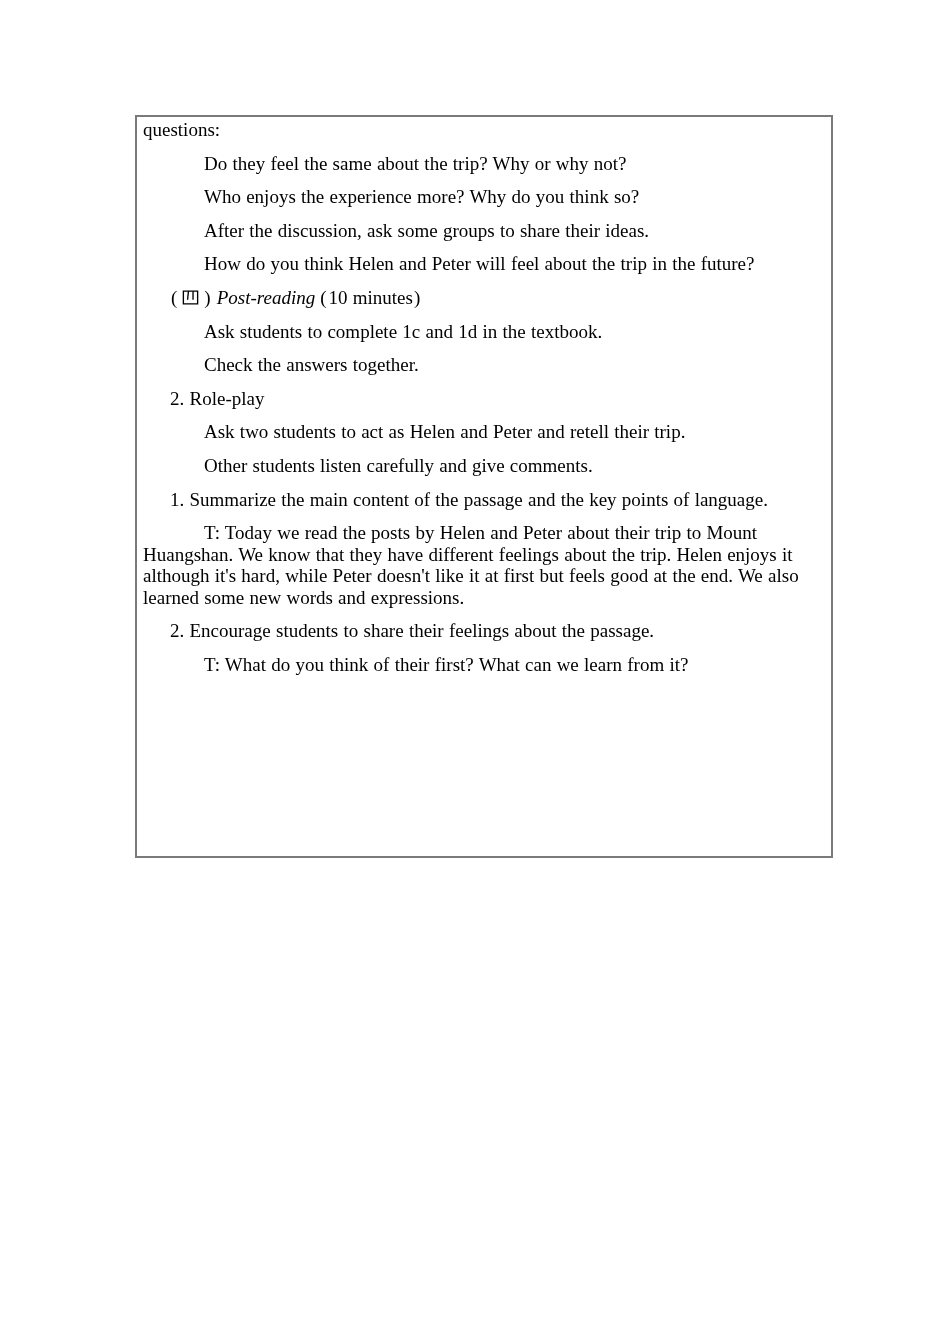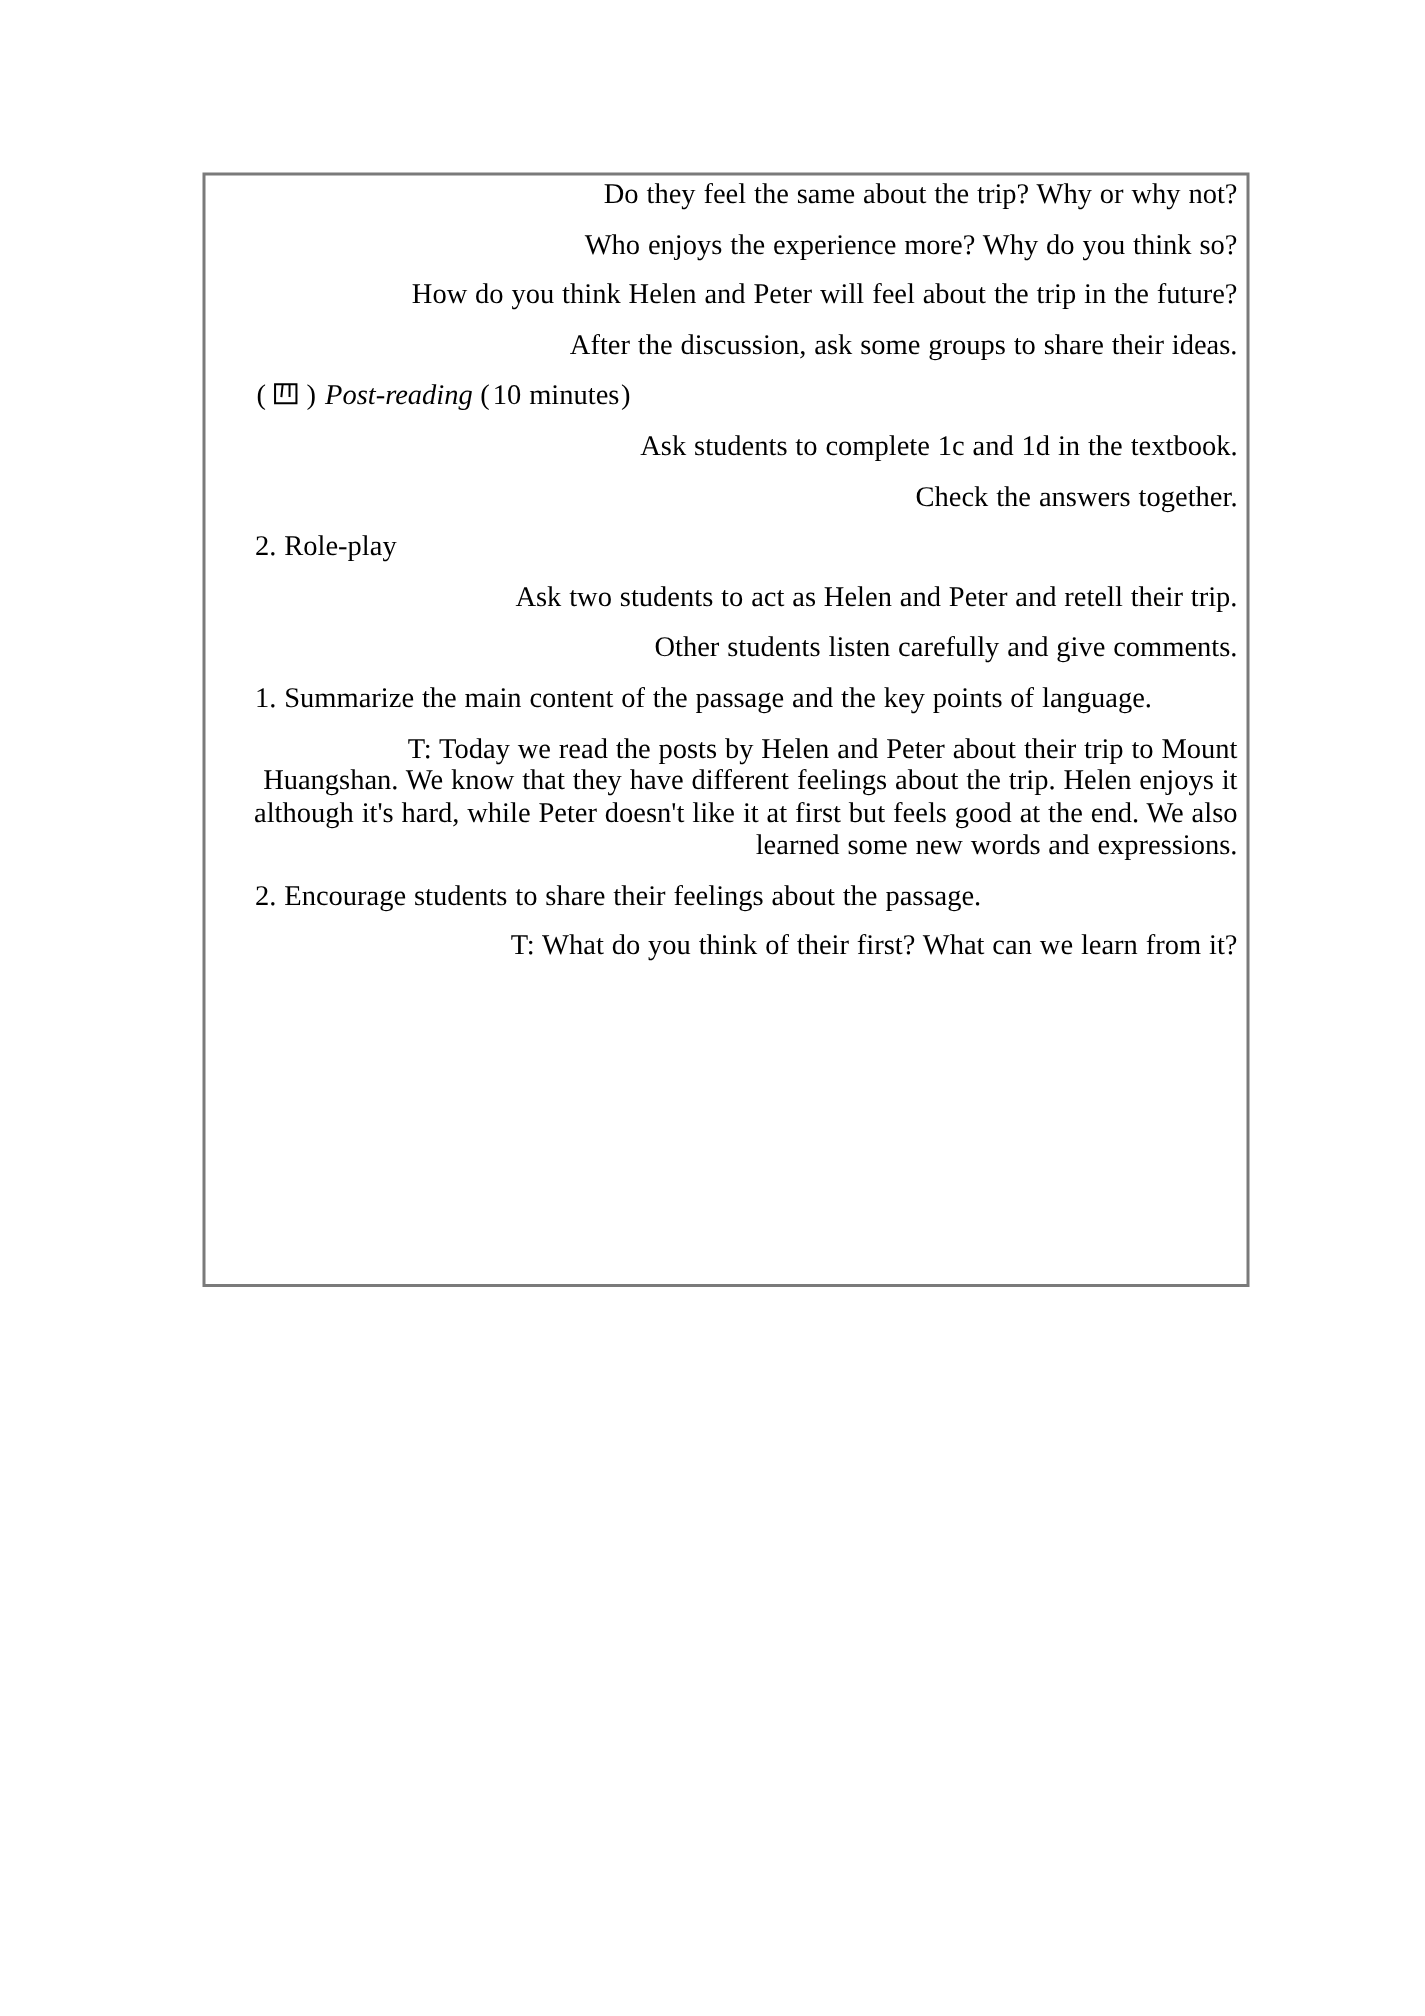--- a/index.html
+++ b/index.html
@@ -23,21 +23,21 @@
   p.para{
     margin:0 0 12.1px 0;
     font-size:19px;
     line-height:21.5px;
     text-indent:0;
     word-spacing:0.5px;
   }
   p.flush{text-indent:0;}
   p.item{text-indent:27px;}
   p.section{text-indent:27px;}
-  p.sub{text-indent:61px;text-align:right;}
+  p.sub{text-indent:61px;}
   .paren{padding:0 1px;}
   .open2{margin-left:4px;}
   .sec-title{margin-left:5px;font-style:italic;}
   .duration{padding-left:1px;}
   svg.zh-numeral{
     width:19px;height:19px;
     vertical-align:-3px;
     margin:0 3px;
   }
   svg.zh-numeral path{
@@ -47,24 +47,25 @@
     stroke-linecap:butt;
     stroke-linejoin:miter;
   }
 </style>
 </head>
 <body>
 
 <div class="page">
   <div class="cell">
     <div>
+        <p class="para flush">questions:</p>
         <p class="para sub">Do they feel the same about the trip? Why or why not?</p>
         <p class="para sub">Who enjoys the experience more? Why do you think so?</p>
+        <p class="para sub">After the discussion, ask some groups to share their ideas.</p>
         <p class="para sub">How do you think Helen and Peter will feel about the trip in the future?</p>
-        <p class="para sub">After the discussion, ask some groups to share their ideas.</p>
         <p class="para section"><span class="paren">(</span><svg viewBox="0 0 24 24" class="zh-numeral">
             <path d="M3 4 H21 V20 H3 Z"></path>
             <path d="M9.4 4 L8.3 14.8"></path>
             <path d="M15.2 4 V14.8"></path>
           </svg><span class="paren">)</span><span class="sec-title">Post-reading</span><span class="paren open2">(</span><span class="duration">10 minutes</span><span class="paren">)</span></p>
         <p class="para sub">Ask students to complete 1c and 1d in the textbook.</p>
         <p class="para sub">Check the answers together.</p>
         <p class="para item">2. Role-play</p>
         <p class="para sub">Ask two students to act as Helen and Peter and retell their trip.</p>
         <p class="para sub">Other students listen carefully and give comments.</p>

